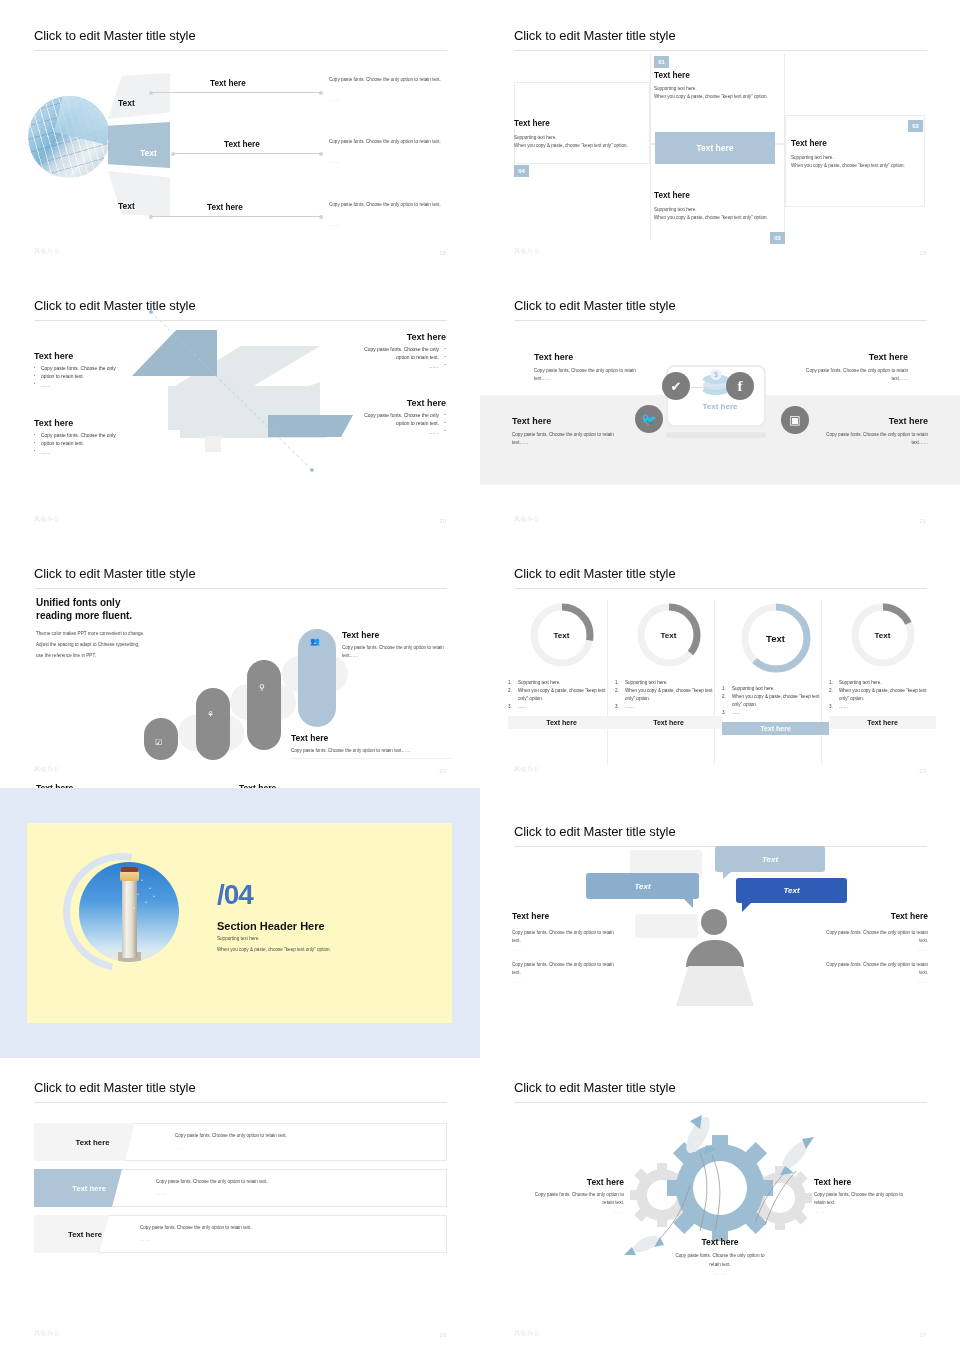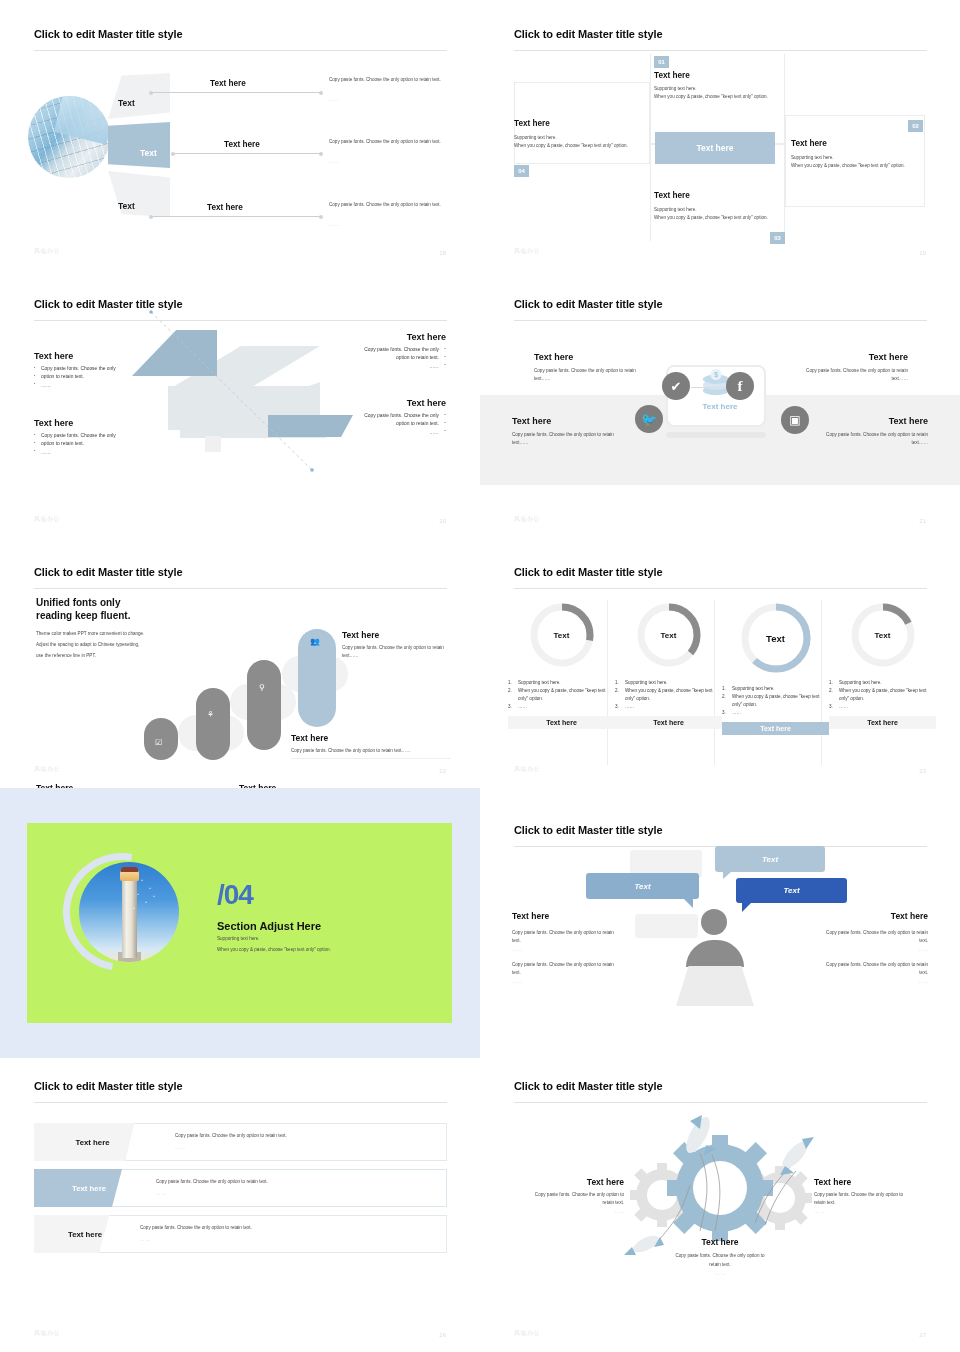--- a/index.html
+++ b/index.html
@@ -16,22 +16,22 @@
     grid-template-rows: 270px 268px 250px 270px 294px;
   }
   .slide {
     position: relative;
     background: #fff;
     overflow: hidden;
   }
   .title {
     position: absolute;
     left: 34px; top: 28px;
-    font-size: 11px;
-    font-weight: bold;
+    font-size: 13px;
+    font-weight: normal;
     color: #0d0d0d;
     letter-spacing: -0.1px;
     white-space: nowrap;
   }
   .title-rule {
     position: absolute;
     left: 34px; top: 50px; width: 413px; height: 1px;
     background: #e2e2e2;
   }
   .footer-logo {
@@ -144,21 +144,21 @@
   .ol li:before { content: counter(n) "."; position: absolute; left: 0; }
   .pillbtn {
     margin-top: 5px; height: 13px;
     display:flex; align-items:center; justify-content:center;
     font-size: 7px; font-weight: bold; color: #121212; background: #f4f4f4;
   }
   .pillbtn.accent { background: #adc5d6; color: #fff; }
 
   
   .sec-wrap { position: absolute; inset: 0; background: #e3eaf7; }
-  .sec-card { position: absolute; left: 27px; top: 35px; width: 425px; height: 200px; background: #bef264; }
+  .sec-card { position: absolute; left: 27px; top: 35px; width: 425px; height: 200px; background: #fef9c3; }
   .light-img {
     position: absolute; left: 52px; top: 39px; width: 100px; height: 100px; border-radius: 50%;
     background: linear-gradient(180deg, #2f7fd0 0%, #4e9ade 38%, #8fc2e9 62%, #d8e9f5 88%, #f2e6cf 100%);
     overflow: hidden;
   }
   .lh-tower {
     position: absolute; left: 43%; top: 16%; width: 15%; height: 80%;
     background: linear-gradient(90deg,#c9c6bd 0%, #f4f1e8 30%, #e8e2d4 62%, #a9a396 100%);
     border-radius: 2px 2px 0 0;
   }
@@ -374,21 +374,21 @@
 
     <div class="footer-logo">风临办公</div>
     <div class="footer-page">21</div>
   </div>
 
   <div class="slide">
     <div class="title">Click to edit Master title style</div>
     <div class="title-rule"></div>
 
     <div class="h-sub" style="position:absolute;left:36px;top:58px;font-size:10px;line-height:1.45;">Unified fonts only</div>
-    <div class="h-sub" style="position:absolute;left:36px;top:71px;font-size:10px;line-height:1.45;">reading keep fluent.</div>
+    <div class="h-sub" style="position:absolute;left:36px;top:71px;font-size:10px;line-height:1.45;">reading more fluent.</div>
     <div class="body-txt-s" style="position:absolute;left:36px;top:92px;">Theme color makes PPT more convenient to change.</div>
     <div class="body-txt-s" style="position:absolute;left:36px;top:103px;">Adjust the spacing to adapt to Chinese typesetting,</div>
     <div class="body-txt-s" style="position:absolute;left:36px;top:114px;">use the reference line in PPT.</div>
 
     <div class="stair-sh" style="left:178px;top:177px;width:66px;height:36px;"></div>
     <div class="stair-sh" style="left:230px;top:146px;width:66px;height:36px;"></div>
     <div class="stair-sh" style="left:282px;top:118px;width:66px;height:36px;"></div>
 
     <div class="stair" style="left:144px;top:180px;width:34px;height:42px;background:#8c8c8c;"></div>
     <div class="stair" style="left:196px;top:150px;width:34px;height:72px;background:#8c8c8c;"></div>
@@ -502,21 +502,21 @@
         <div class="lh-cap"></div>
         <div class="bird" style="left:62%;top:16%;">ᵕ</div>
         <div class="bird" style="left:70%;top:24%;">ᵕ</div>
         <div class="bird" style="left:58%;top:30%;">ᵕ</div>
         <div class="bird" style="left:66%;top:38%;">ᵕ</div>
         <div class="bird" style="left:54%;top:44%;">ᵕ</div>
         <div class="bird" style="left:48%;top:36%;">ᵕ</div>
         <div class="bird" style="left:74%;top:32%;">ᵕ</div>
       </div>
       <div class="sec-num" style="position:absolute;left:190px;top:56px;">/04</div>
-      <div class="sec-head" style="position:absolute;left:190px;top:95px;">Section Adjust Here</div>
+      <div class="sec-head" style="position:absolute;left:190px;top:95px;">Section Header Here</div>
       <div class="body-txt-s" style="position:absolute;left:190px;top:112px;">Supporting text here.</div>
       <div class="body-txt-s" style="position:absolute;left:190px;top:123px;">When you copy &amp; paste, choose "keep text only" option.</div>
     </div>
   </div>
 
   <div class="slide">
     <div class="title" style="top:36px;">Click to edit Master title style</div>
     <div class="title-rule" style="top:58px;"></div>
 
     <div class="bubble" style="left:150px;top:62px;width:72px;height:28px;background:#f2f2f2;">

